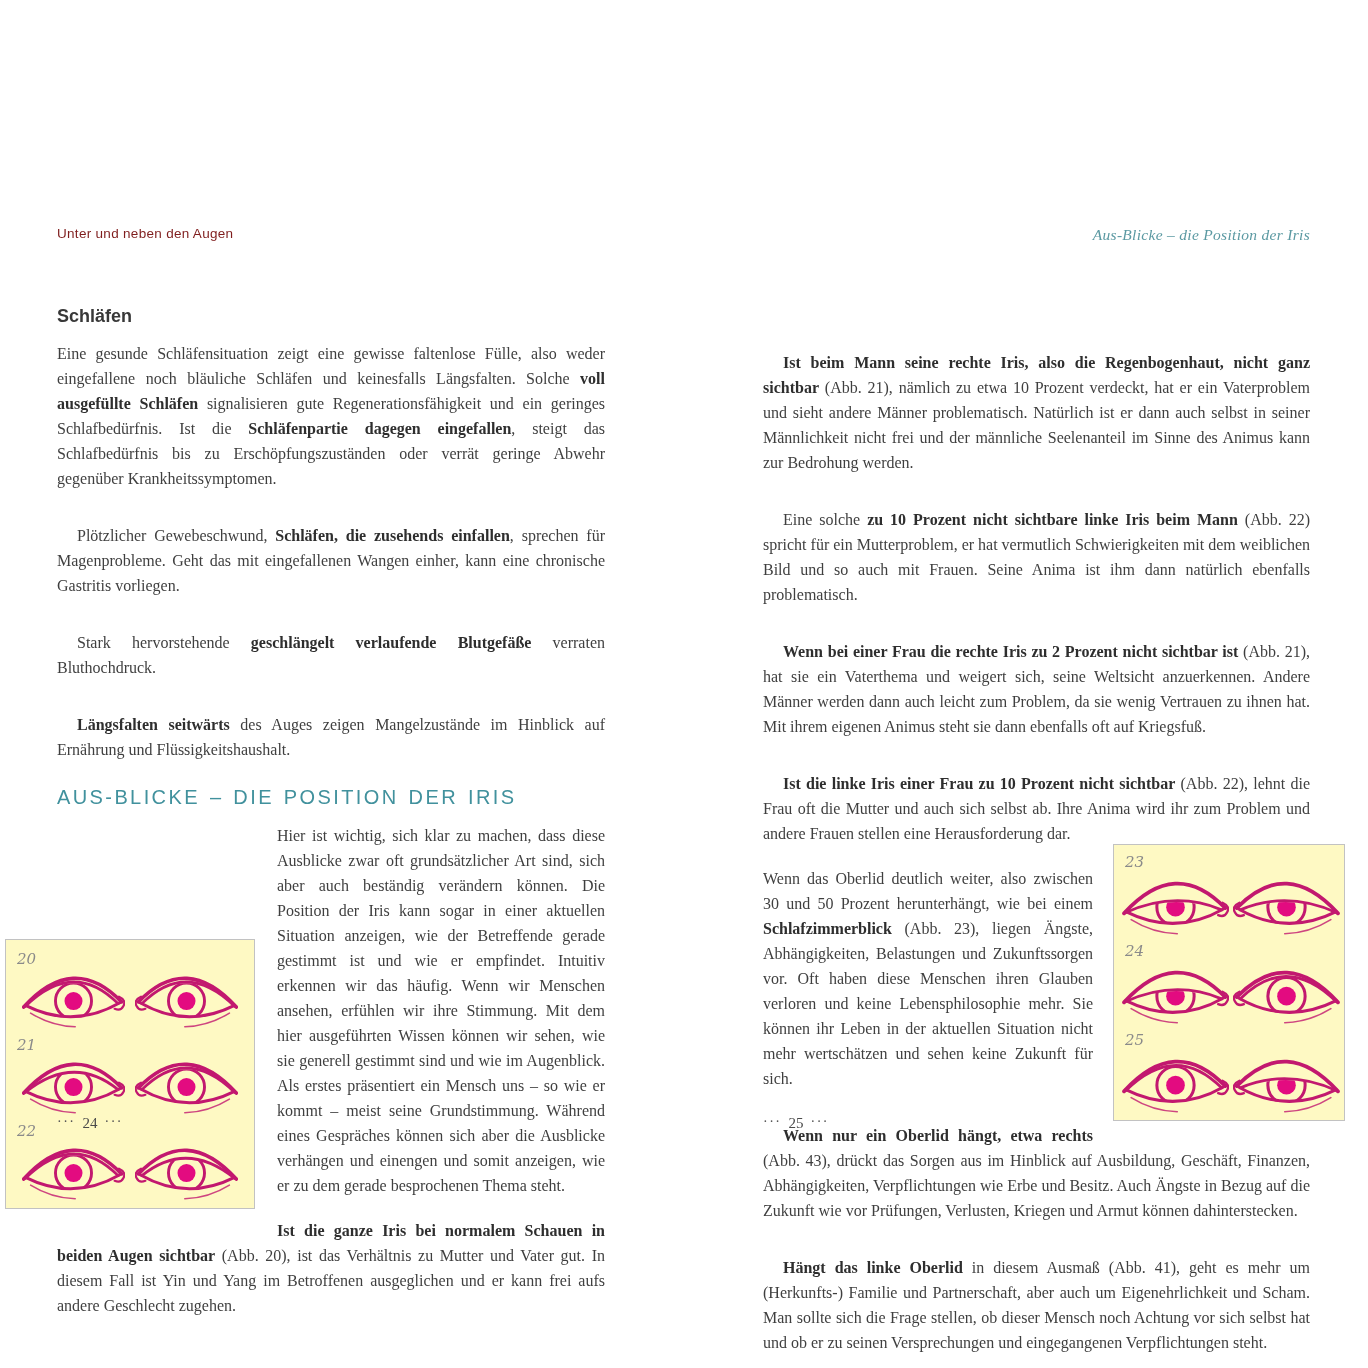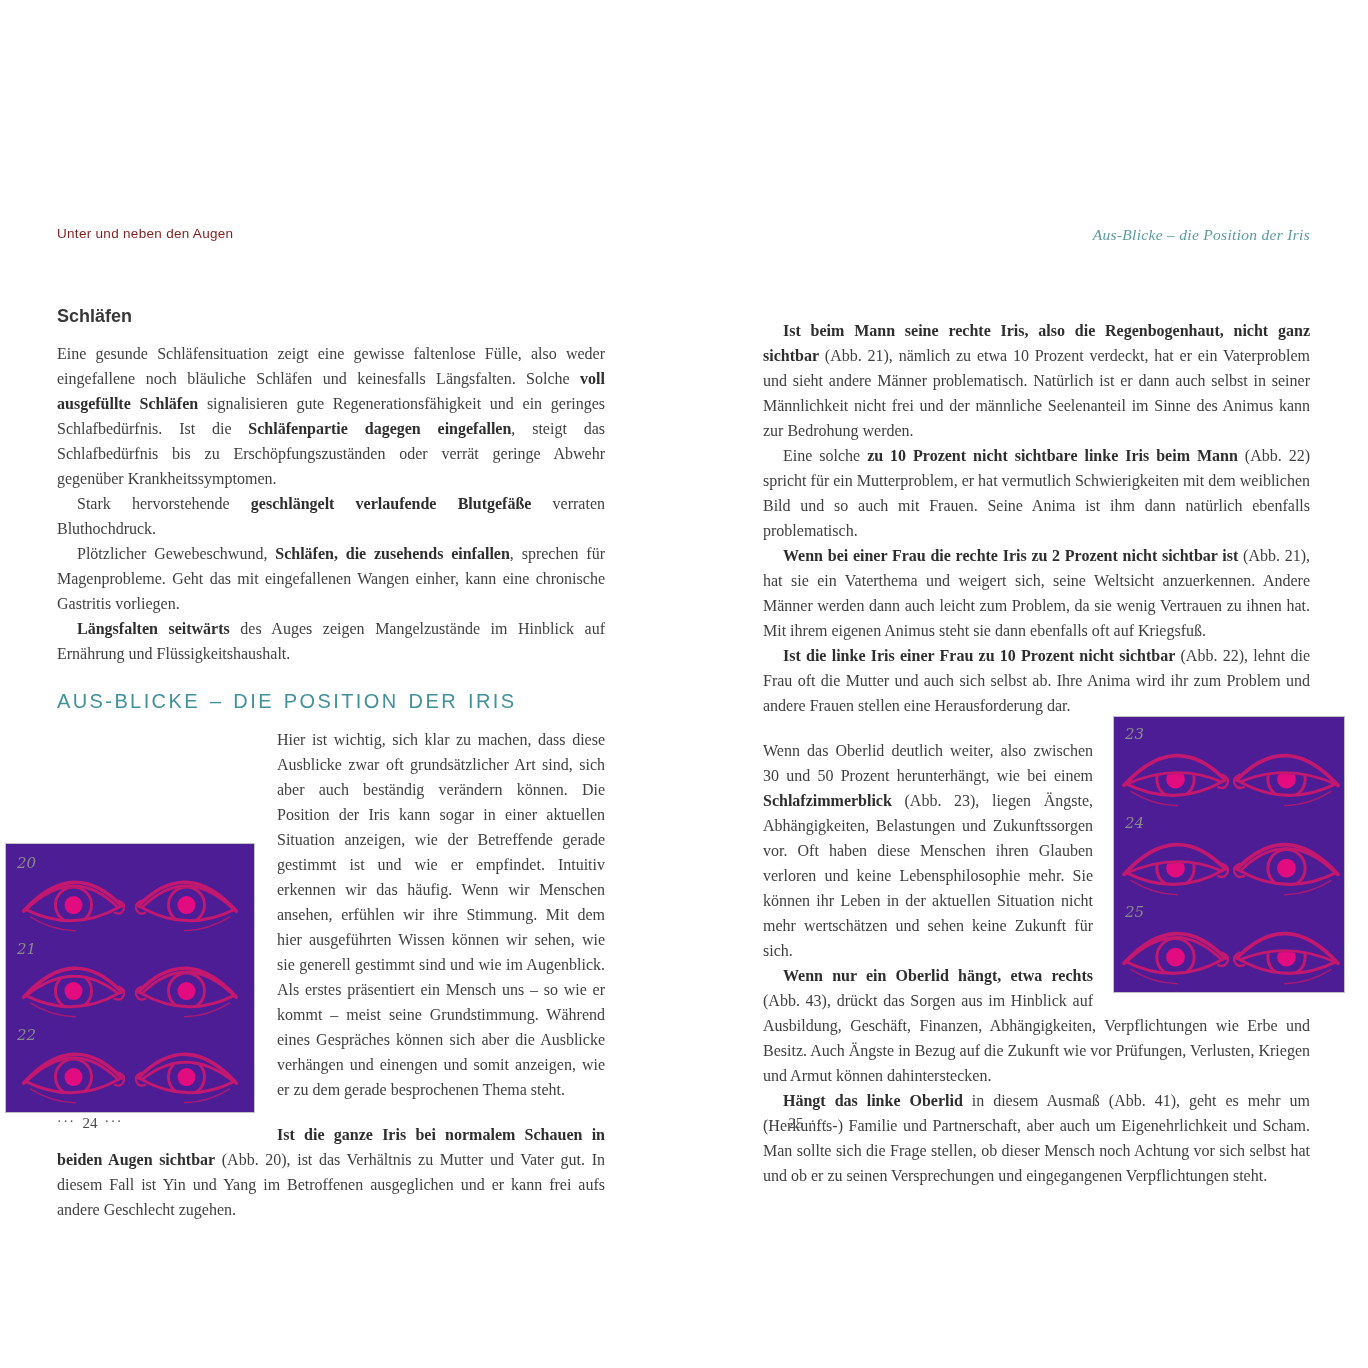--- a/index.html
+++ b/index.html
@@ -17,28 +17,28 @@
   h2,h3,p{margin:0;padding:0;}
   .subhead{font-family:"Liberation Sans","DejaVu Sans",sans-serif;font-weight:bold;
         font-size:18px;color:#383838;}
   .chapter-head{font-family:"Liberation Sans","DejaVu Sans",sans-serif;font-weight:400;
         font-size:20px;color:#41919d;letter-spacing:2.4px;word-spacing:2px;
         margin:24px 0 14px 0;}
 
   .body{font-size:16px;line-height:25px;text-align:justify;color:#3f3f3f;}
   .body .b{font-weight:bold;color:#2e2e2e;}
   .first-para{margin-top:14px;}
-  .indent{text-indent:20px;}
+  .indent{text-indent:20px;margin-top:32px;}
   .space-above{margin-top:20px;}
 
   .wrap::after{content:"";display:block;clear:both;}
 
   
   .fig-float-left{float:left;width:250px;height:300px;margin:116px 22px 0 -52px;}
-  .fig-box{box-sizing:border-box;border:1px solid #c2c2c2;background:#4c1d95;padding:8px 0 0 0;}
+  .fig-box{box-sizing:border-box;border:1px solid #c2c2c2;background:#fef9c3;padding:8px 0 0 0;}
   .fig-box.fb-left{width:250px;height:270px;}
   
   .fig-float-right{float:right;width:232px;height:285px;margin:-22px -35px 0 20px;}
   .fig-box.fb-right{width:232px;height:277px;padding-top:6px;}
 
   .fig-row{position:relative;height:86px;}
   .fb-right .fig-row{height:89px;}
   .fig-label{position:absolute;left:11px;top:2px;font-style:italic;font-size:15px;color:#8a8a8a;
         font-family:"DejaVu Serif","Liberation Serif",serif;}
   .fig-eyes{position:absolute;left:16px;top:16px;display:flex;gap:10px;}
@@ -56,22 +56,22 @@
 <body>
 
 <div class="book">
 
   <section class="page page-left">
     <div class="running-head rh-left">Unter und neben den Augen</div>
 
     <h3 class="subhead">Schläfen</h3>
 
     <p class="body first-para"><span>Eine gesunde Schläfensituation zeigt eine gewisse faltenlose Fülle, also weder eingefallene noch bläuliche Schläfen und keinesfalls Längsfalten. Solche </span><span class="b">voll ausgefüllte Schläfen</span><span> signalisieren gute Regenerationsfähigkeit und ein geringes Schlafbedürfnis. Ist die </span><span class="b">Schläfenpartie dagegen eingefallen</span><span>, steigt das Schlafbedürfnis bis zu Erschöpfungszuständen oder verrät geringe Abwehr gegenüber Krankheitssymptomen.</span></p>
+    <p class="body indent"><span>Plötzlicher Gewebeschwund, </span><span class="b">Schläfen, die zusehends einfallen</span><span>, sprechen für Magenprobleme. Geht das mit eingefallenen Wangen einher, kann eine chronische Gastritis vorliegen.</span></p>
     <p class="body indent"><span>Stark hervorstehende </span><span class="b">geschlängelt verlaufende Blutgefäße</span><span> verraten Bluthochdruck.</span></p>
-    <p class="body indent"><span>Plötzlicher Gewebeschwund, </span><span class="b">Schläfen, die zusehends einfallen</span><span>, sprechen für Magenprobleme. Geht das mit eingefallenen Wangen einher, kann eine chronische Gastritis vorliegen.</span></p>
     <p class="body indent"><span class="b">Längsfalten seitwärts</span><span> des Auges zeigen Mangelzustände im Hinblick auf Ernährung und Flüssigkeitshaushalt.</span></p>
 
     <h2 class="chapter-head">AUS-BLICKE – DIE POSITION DER IRIS</h2>
 
     <div class="wrap">
       <div class="fig-float-left">
         <div class="fig-box fb-left">
             <div class="fig-row">
               <span class="fig-label">20</span>
               <div class="fig-eyes">

